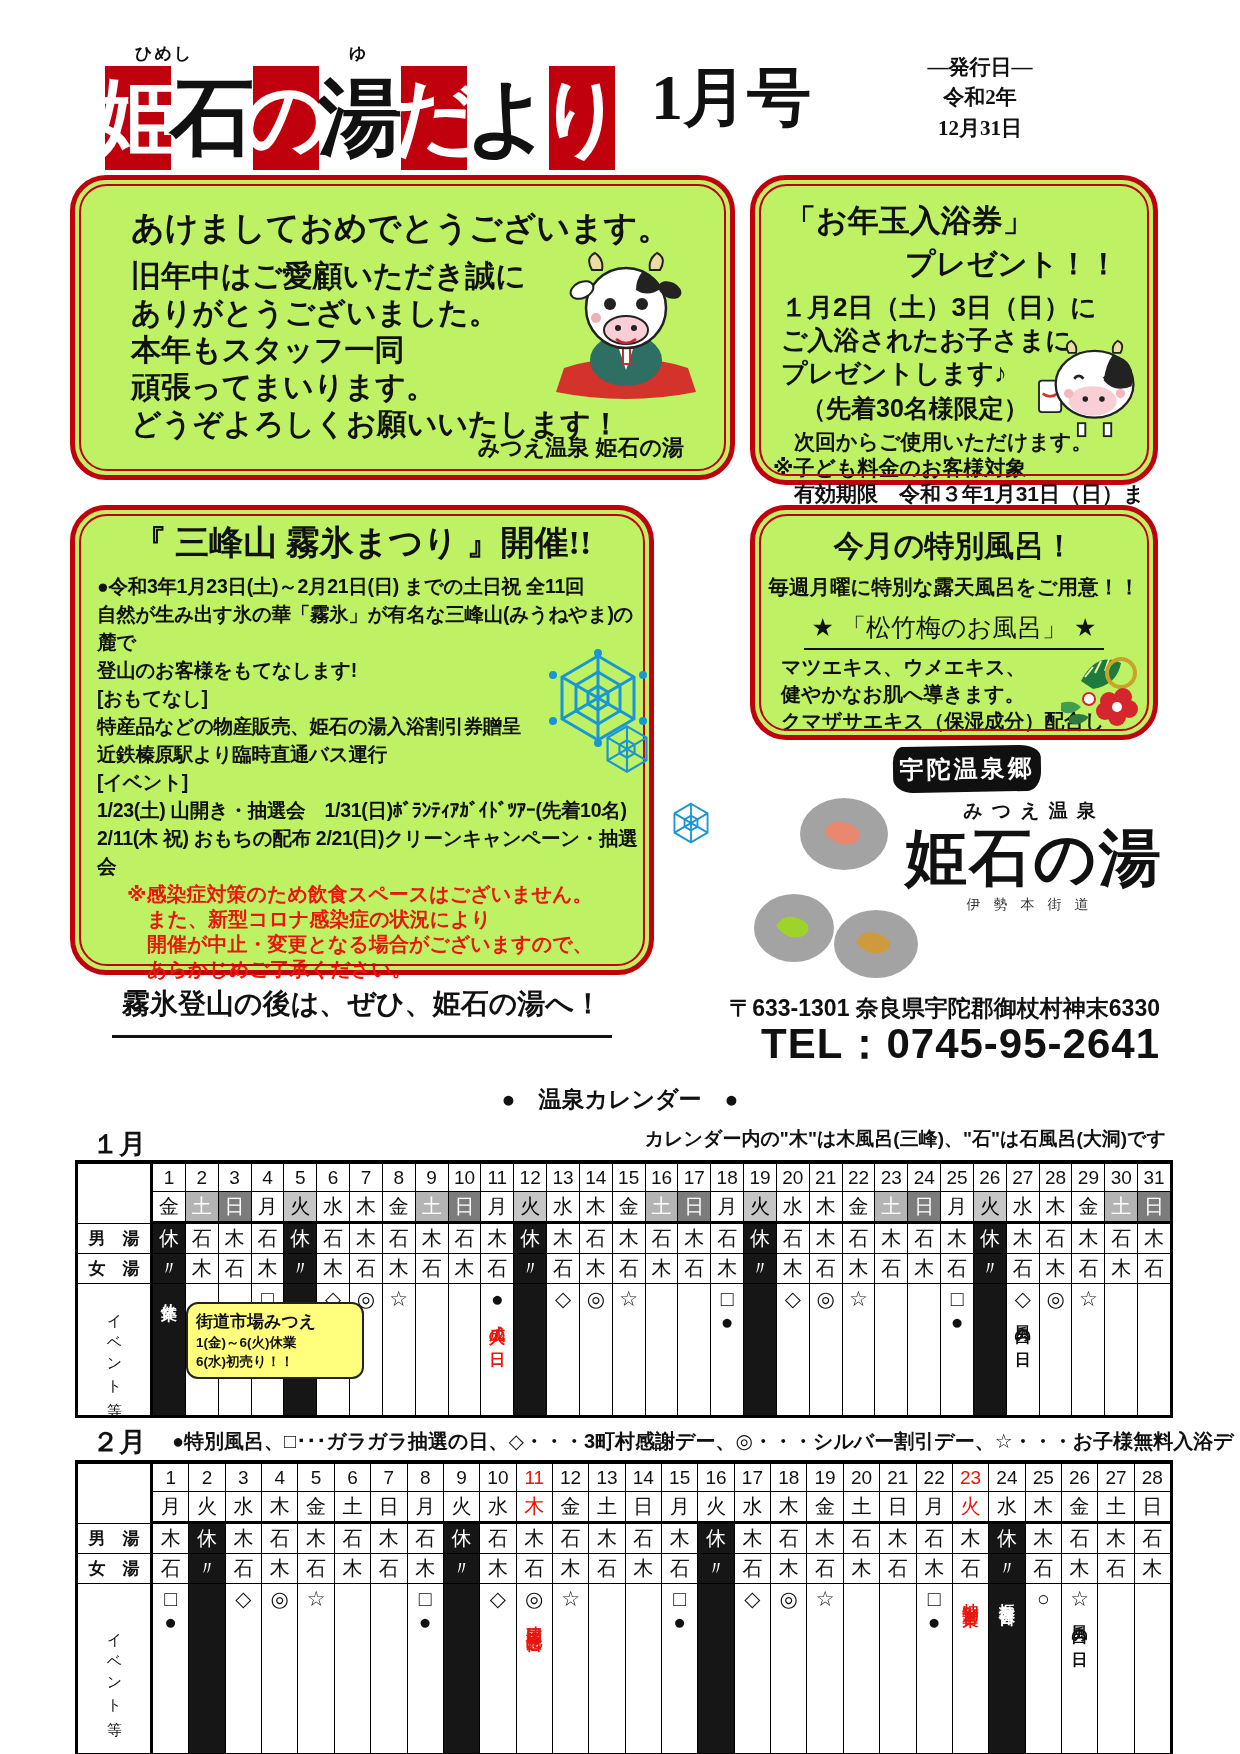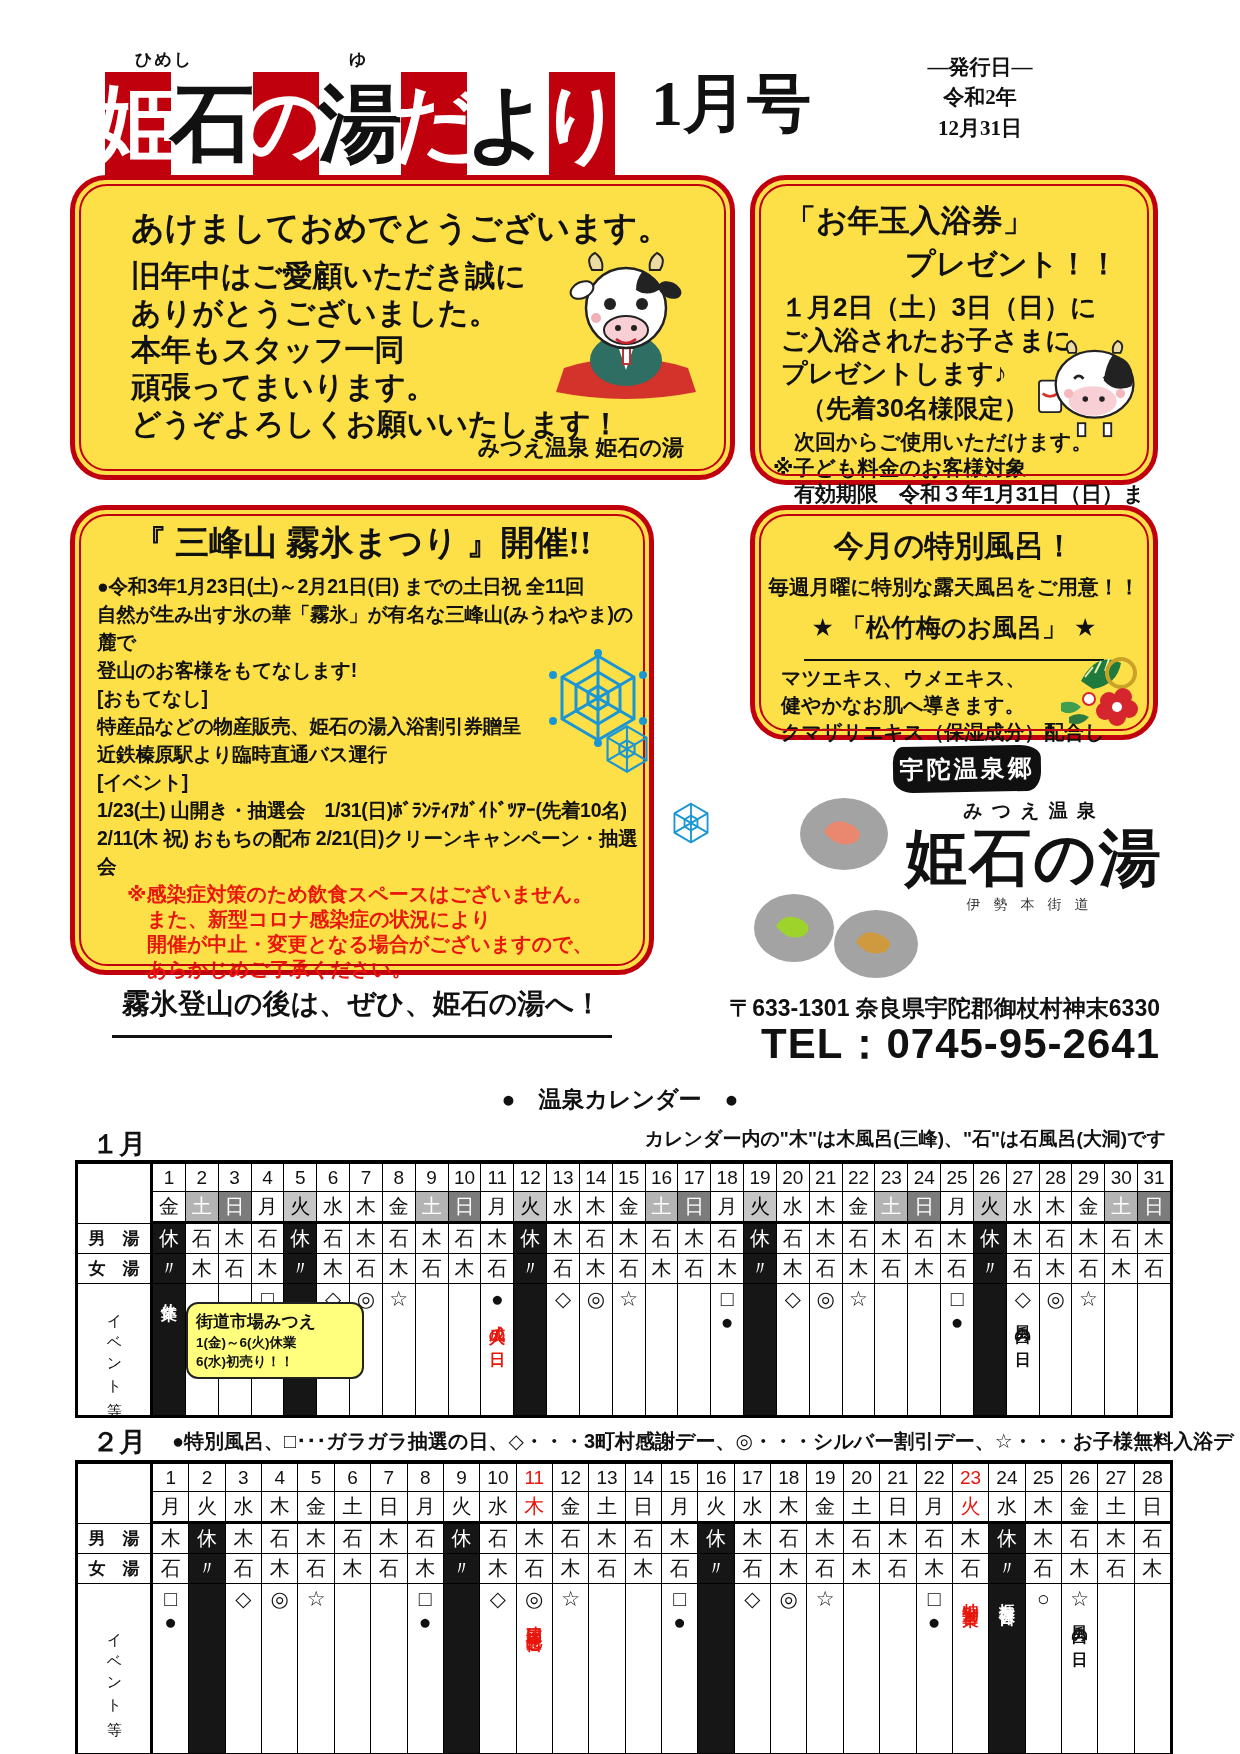--- a/index.html
+++ b/index.html
@@ -1,30 +1,30 @@
 <!DOCTYPE html>
 <html><head>
 <meta charset="utf-8">
 <style>
   html,body{margin:0;padding:0;background:#fff;}
   .page{position:relative;width:1240px;height:1754px;background:#fff;overflow:hidden;
         font-family:"Liberation Sans","DejaVu Sans",sans-serif;color:#111;}
   
-  .title-wrap{position:absolute;left:105px;top:48px;width:800px;height:130px;}
+  .title-wrap{position:absolute;left:105px;top:42px;width:800px;height:130px;}
   .furi{position:absolute;top:0;font-size:17px;font-weight:bold;letter-spacing:2px;}
   .title-chars{position:absolute;top:24px;left:0;display:flex;align-items:flex-end;}
   .tchar{width:66px;height:104px;margin-right:8px;display:flex;align-items:center;justify-content:center;
          font-family:"Liberation Serif","DejaVu Serif",serif;font-weight:bold;font-size:84px;line-height:1;}
   .tchar.red{background:#c1000e;color:#fff;}
   .issue{margin-left:26px;font-family:"Liberation Serif","DejaVu Serif",serif;font-weight:bold;
          font-size:64px;line-height:1;padding-bottom:6px;}
   .pubinfo{position:absolute;right:170px;top:52px;width:180px;text-align:center;
            font-family:"Liberation Serif","DejaVu Serif",serif;font-weight:bold;font-size:21px;line-height:1.45;}
   
-  .rbox{position:absolute;border:5px solid #c1000e;border-radius:36px;background:#fde047;box-sizing:border-box;}
+  .rbox{position:absolute;border:5px solid #c1000e;border-radius:36px;background:#bef264;box-sizing:border-box;}
   .rbox::before{content:"";position:absolute;inset:4px;border:2px solid #c1000e;border-radius:28px;pointer-events:none;}
   .greeting{left:70px;top:175px;width:665px;height:305px;}
   .greet-head{margin:26px 0 6px 56px;font-size:33px;font-weight:bold;}
   .greet-lines{margin-left:56px;font-size:30px;font-weight:bold;line-height:37px;}
   .greet-sign{position:absolute;right:46px;bottom:12px;font-size:22px;font-weight:bold;}
   .otoshidama{left:750px;top:175px;width:408px;height:310px;}
   .oto-t1{margin:20px 0 2px 30px;font-size:31px;font-weight:bold;}
   .oto-t2{margin:0 12px 6px 150px;font-size:30px;font-weight:bold;}
   .oto-lines{margin-left:26px;font-size:26px;font-weight:bold;line-height:33px;}
   .oto-limit{margin:2px 0 4px 46px;font-size:25px;font-weight:bold;}
@@ -32,22 +32,22 @@
   .matsuri{left:70px;top:505px;width:584px;height:470px;}
   .mat-title{margin-top:10px;text-align:center;font-family:"Liberation Serif","DejaVu Serif",serif;
              font-size:34px;font-weight:bold;}
   .mat-lines{margin:6px 0 0 22px;font-size:19.5px;font-weight:bold;line-height:28px;letter-spacing:-0.3px;}
   .mat-warn{margin:2px 0 0 52px;color:#e8160c;font-size:20px;font-weight:bold;line-height:25px;}
   .mat-foot{text-align:center;margin-top:3px;}
   .mat-foot span{display:inline-block;font-size:28px;font-weight:bold;border-bottom:3px solid #111;padding:0 10px 12px;}
   .special{left:750px;top:505px;width:408px;height:235px;}
   .sp-title{margin-top:16px;text-align:center;font-size:30px;font-weight:bold;}
   .sp-sub{margin-top:6px;text-align:center;font-size:20.5px;font-weight:bold;}
-  .sp-name{margin:10px auto 4px;width:300px;text-align:center;font-size:25px;font-weight:bold;
-           border-bottom:2px solid #111;padding-bottom:15px;}
+  .sp-name{margin:10px auto 4px;width:300px;text-align:center;font-size:25px;font-weight:normal;
+           border-bottom:2px solid #111;padding-bottom:4px;}
   .sp-lines{margin-left:26px;font-size:20px;line-height:27px;font-weight:bold;}
   
   .uda-banner{position:absolute;left:893px;top:746px;width:148px;height:46px;background:#101010;color:#fff;
       display:flex;align-items:center;justify-content:center;font-size:24px;font-weight:bold;letter-spacing:3px;
       border-radius:10px 22px 14px 20px/16px 12px 20px 14px;transform:rotate(-1deg);}
   .logo-block{position:absolute;left:905px;top:798px;width:258px;text-align:center;}
   .logo-onsen{font-size:19px;font-weight:bold;letter-spacing:9px;}
   .logo-name{font-size:62px;font-weight:bold;letter-spacing:2px;line-height:1.1;}
   .logo-road{font-size:14px;letter-spacing:13px;color:#333;margin-top:4px;}
   .addr{position:absolute;right:80px;top:993px;font-size:23px;font-weight:bold;}

